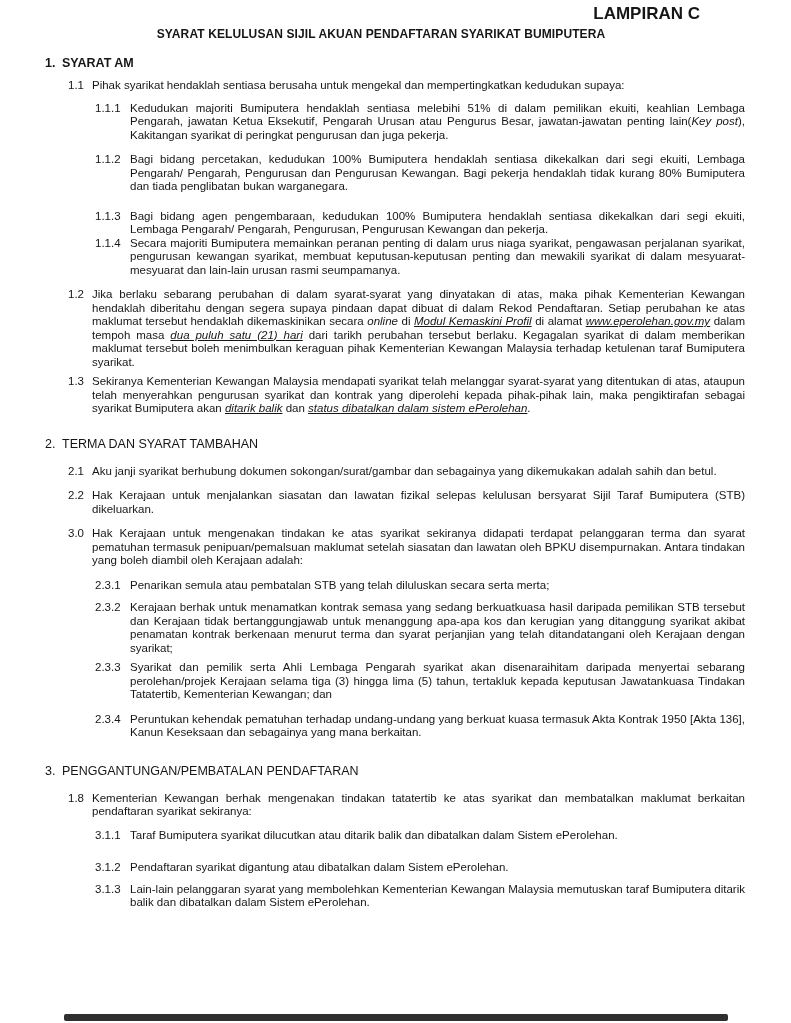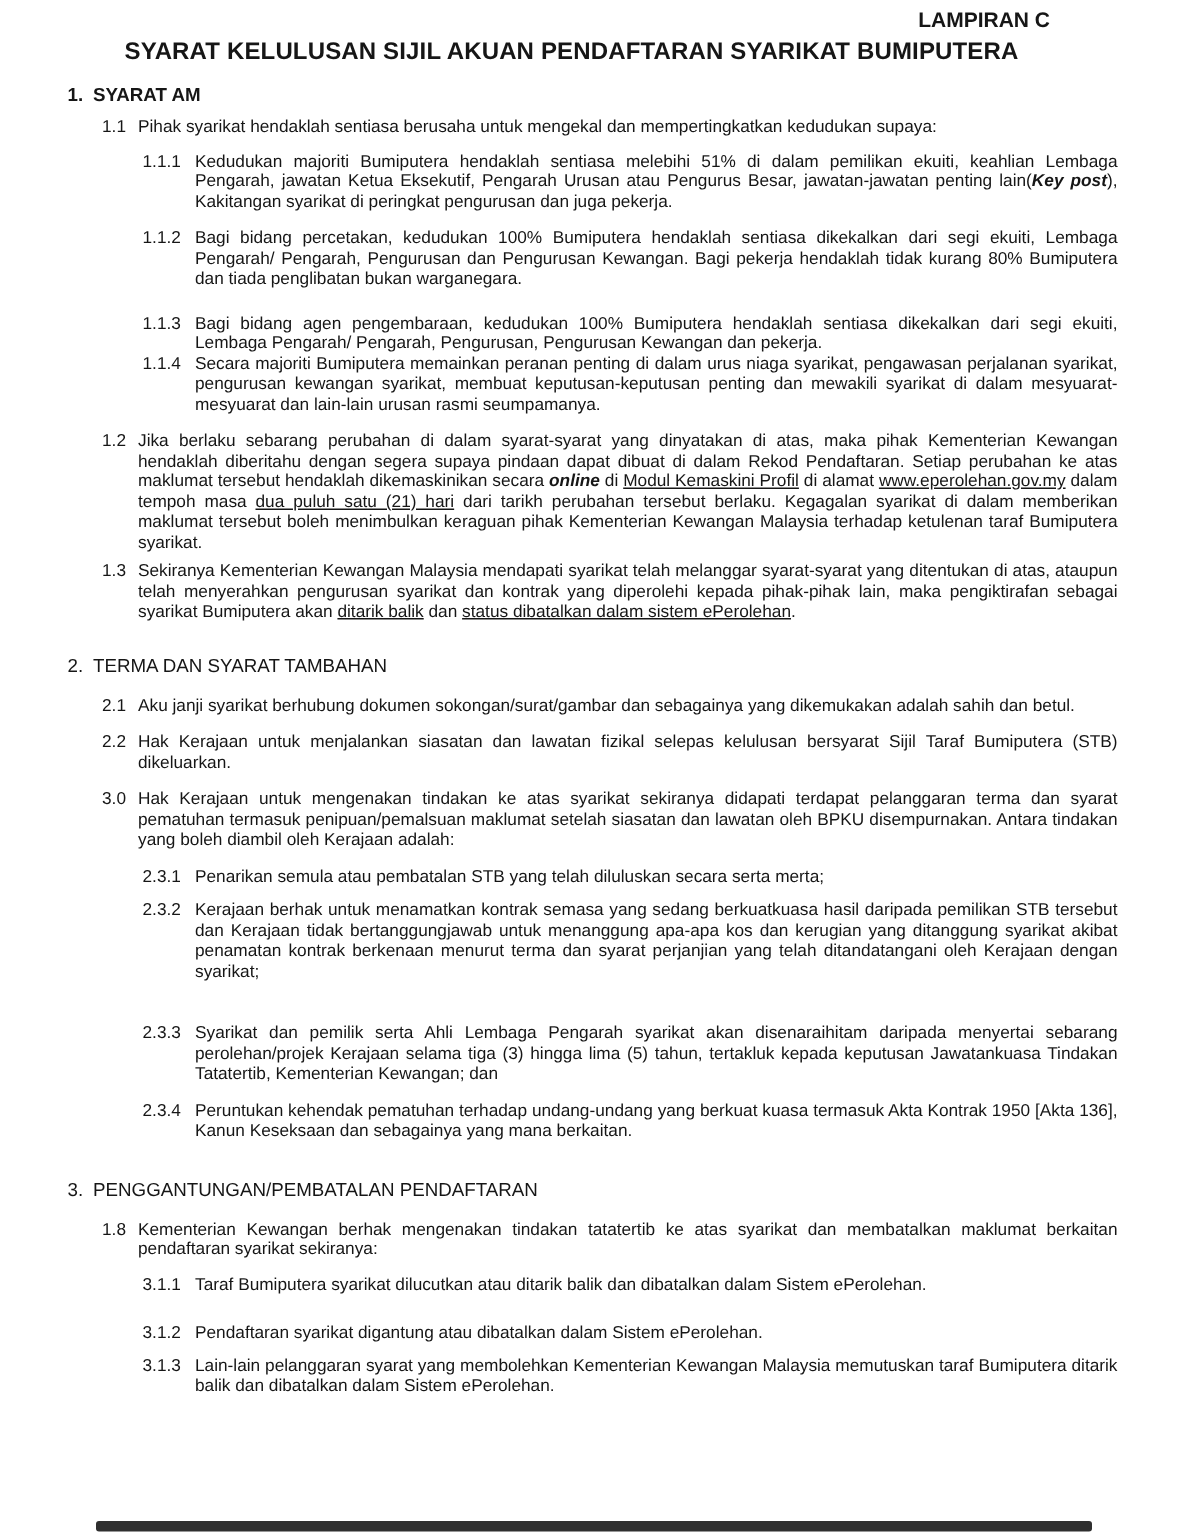--- a/index.html
+++ b/index.html
@@ -2,35 +2,35 @@
 <html><head>
 <meta charset="utf-8">
 <style>
   html,body{margin:0;padding:0;background:#ffffff;}
   body{width:791px;height:1023px;position:relative;
        font-family:"Liberation Sans","DejaVu Sans",sans-serif;
        color:#161616;-webkit-font-smoothing:antialiased;}
   .page{position:relative;width:791px;height:1023px;overflow:hidden;
         padding:0 46px 0 45px;box-sizing:border-box;background:#ffffff;}
   .corner{margin-top:6px;text-align:right;padding-right:45px;
-          font-weight:bold;font-size:14px;line-height:15px;}
+          font-weight:bold;font-size:17px;line-height:15px;}
   .title{margin-top:6px;text-align:center;padding-right:28px;
-         font-weight:bold;font-size:16px;line-height:15px;letter-spacing:.1px;}
+         font-weight:bold;font-size:12px;line-height:15px;letter-spacing:.1px;}
   .sec-h{display:flex;font-size:12.5px;line-height:15px;}
   .sec-h .snum{flex:none;width:17px;}
   .sec-h.bold{font-weight:bold;}
   .item{display:flex;font-size:11.5px;line-height:13.5px;}
   .item .num{flex:none;}
   .item .txt{flex:1;text-align:justify;}
   .l1{margin-left:23px;}
   .l1 .num{width:24px;}
   .l2{margin-left:50px;}
   .l2 .num{width:35px;}
-  .it{font-style:italic;font-weight:bold;}
-  .un{text-decoration:underline;}
+  .it{font-style:italic;}
+  .un{text-decoration:underline;font-style:italic;}
   .scan-bar{position:absolute;left:64px;top:1014px;width:664px;height:7px;
             border-radius:2px;}
 </style>
 </head>
 <body>
 
 <div class="page">
 
   <div class="corner">LAMPIRAN C</div>
 
@@ -99,21 +99,21 @@
   <div class="item l2" style="margin-top:11px">
     <span class="num">2.3.1</span>
     <span class="txt"><span>Penarikan semula atau pembatalan STB yang telah diluluskan secara serta merta;</span></span>
   </div>
 
   <div class="item l2" style="margin-top:9px">
     <span class="num">2.3.2</span>
     <span class="txt"><span>Kerajaan berhak untuk menamatkan kontrak semasa yang sedang berkuatkuasa hasil daripada pemilikan STB tersebut dan Kerajaan tidak bertanggungjawab untuk menanggung apa-apa kos dan kerugian yang ditanggung syarikat akibat penamatan kontrak berkenaan menurut terma dan syarat perjanjian yang telah ditandatangani oleh Kerajaan dengan syarikat;</span></span>
   </div>
 
-  <div class="item l2" style="margin-top:28px">
+  <div class="item l2" style="margin-top:6px">
     <span class="num">2.3.3</span>
     <span class="txt"><span>Syarikat dan pemilik serta Ahli Lembaga Pengarah syarikat akan disenaraihitam daripada menyertai sebarang perolehan/projek Kerajaan selama tiga (3) hingga lima (5) tahun, tertakluk kepada keputusan Jawatankuasa Tindakan Tatatertib, Kementerian Kewangan; dan</span></span>
   </div>
 
   <div class="item l2" style="margin-top:11px">
     <span class="num">2.3.4</span>
     <span class="txt"><span>Peruntukan kehendak pematuhan terhadap undang-undang yang berkuat kuasa termasuk Akta Kontrak 1950 [Akta 136], Kanun Keseksaan dan sebagainya yang mana berkaitan.</span></span>
   </div>
 
   <div class="sec-h" style="margin-top:24px">

